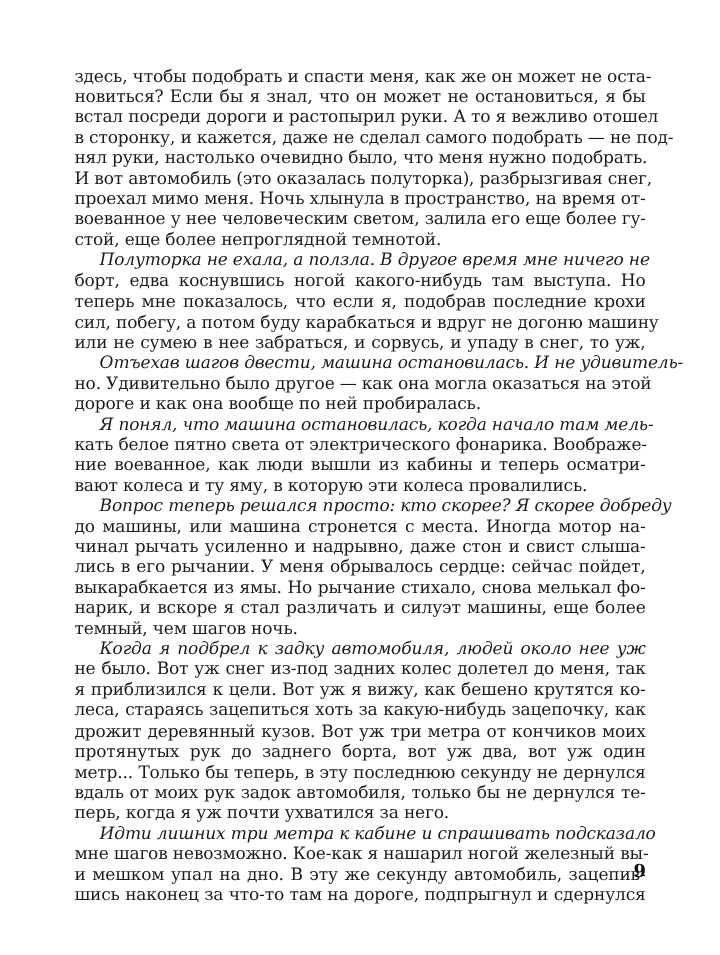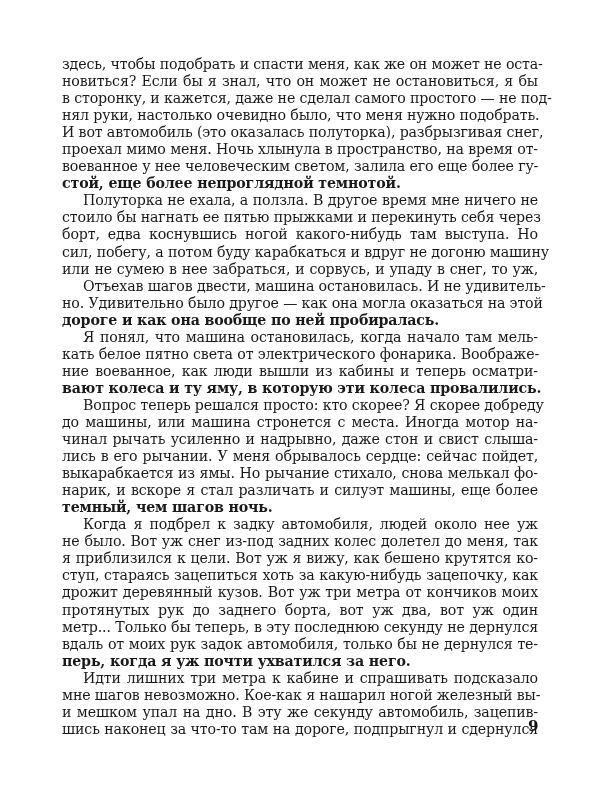--- a/index.html
+++ b/index.html
@@ -17,50 +17,51 @@
     letter-spacing: -0.15px;
   }
   .line {
     display: block;
     height: 17.05px;
     white-space: nowrap;
     text-align-last: justify;
     text-align: justify;
     overflow: visible;
   }
-  .line.last { text-align-last: left; font-weight: bold; }
-  .line.indent { padding-left: 21px; }
+  .line.last { text-align-last: left; }
+  .line.indent { padding-left: 21px; font-style: italic; }
   .page-number {
     position: absolute;
     left: 528px;
     top: 717px;
     font-family: "DejaVu Serif", "Liberation Serif", serif;
     font-weight: bold;
     font-size: 15px;
     color: #111;
   }
 </style>
 </head>
 <body>
 
 <div class="page" id="page-body">
     <div class="paragraph">
       <span class="line">здесь, чтобы подобрать и спасти меня, как же он может не оста-</span>
       <span class="line">новиться? Если бы я знал, что он может не остановиться, я бы</span>
-      <span class="line">в сторонку, и кажется, даже не сделал самого простого — не под-</span>
+      <span class="line">встал посреди дороги и растопырил руки. А то я вежливо отошел</span>
+      <span class="line">в сторонку, и кажется, даже не сделал самого подобрать — не под-</span>
       <span class="line">нял руки, настолько очевидно было, что меня нужно подобрать.</span>
       <span class="line">И вот автомобиль (это оказалась полуторка), разбрызгивая снег,</span>
       <span class="line">проехал мимо меня. Ночь хлынула в пространство, на время от-</span>
       <span class="line">воеванное у нее человеческим светом, залила его еще более гу-</span>
       <span class="line last">стой, еще более непроглядной темнотой.</span>
     </div>
     <div class="paragraph">
       <span class="line indent">Полуторка не ехала, а ползла. В другое время мне ничего не</span>
-      <span class="line">стоило бы нагнать ее пятью прыжками и перекинуть себя через</span>
       <span class="line">борт, едва коснувшись ногой какого-нибудь там выступа. Но</span>
+      <span class="line">теперь мне показалось, что если я, подобрав последние крохи</span>
       <span class="line">сил, побегу, а потом буду карабкаться и вдруг не догоню машину</span>
       <span class="line">или не сумею в нее забраться, и сорвусь, и упаду в снег, то уж,</span>
     </div>
     <div class="paragraph">
       <span class="line indent">Отъехав шагов двести, машина остановилась. И не удивитель-</span>
       <span class="line">но. Удивительно было другое — как она могла оказаться на этой</span>
       <span class="line last">дороге и как она вообще по ней пробиралась.</span>
     </div>
     <div class="paragraph">
       <span class="line indent">Я понял, что машина остановилась, когда начало там мель-</span>
@@ -74,21 +75,21 @@
       <span class="line">чинал рычать усиленно и надрывно, даже стон и свист слыша-</span>
       <span class="line">лись в его рычании. У меня обрывалось сердце: сейчас пойдет,</span>
       <span class="line">выкарабкается из ямы. Но рычание стихало, снова мелькал фо-</span>
       <span class="line">нарик, и вскоре я стал различать и силуэт машины, еще более</span>
       <span class="line last">темный, чем шагов ночь.</span>
     </div>
     <div class="paragraph">
       <span class="line indent">Когда я подбрел к задку автомобиля, людей около нее уж</span>
       <span class="line">не было. Вот уж снег из-под задних колес долетел до меня, так</span>
       <span class="line">я приблизился к цели. Вот уж я вижу, как бешено крутятся ко-</span>
-      <span class="line">ступ, стараясь зацепиться хоть за какую-нибудь зацепочку, как</span>
+      <span class="line">леса, стараясь зацепиться хоть за какую-нибудь зацепочку, как</span>
       <span class="line">дрожит деревянный кузов. Вот уж три метра от кончиков моих</span>
       <span class="line">протянутых рук до заднего борта, вот уж два, вот уж один</span>
       <span class="line">метр... Только бы теперь, в эту последнюю секунду не дернулся</span>
       <span class="line">вдаль от моих рук задок автомобиля, только бы не дернулся те-</span>
       <span class="line last">перь, когда я уж почти ухватился за него.</span>
     </div>
     <div class="paragraph">
       <span class="line indent">Идти лишних три метра к кабине и спрашивать подсказало</span>
       <span class="line">мне шагов невозможно. Кое-как я нашарил ногой железный вы-</span>
       <span class="line">и мешком упал на дно. В эту же секунду автомобиль, зацепив-</span>

